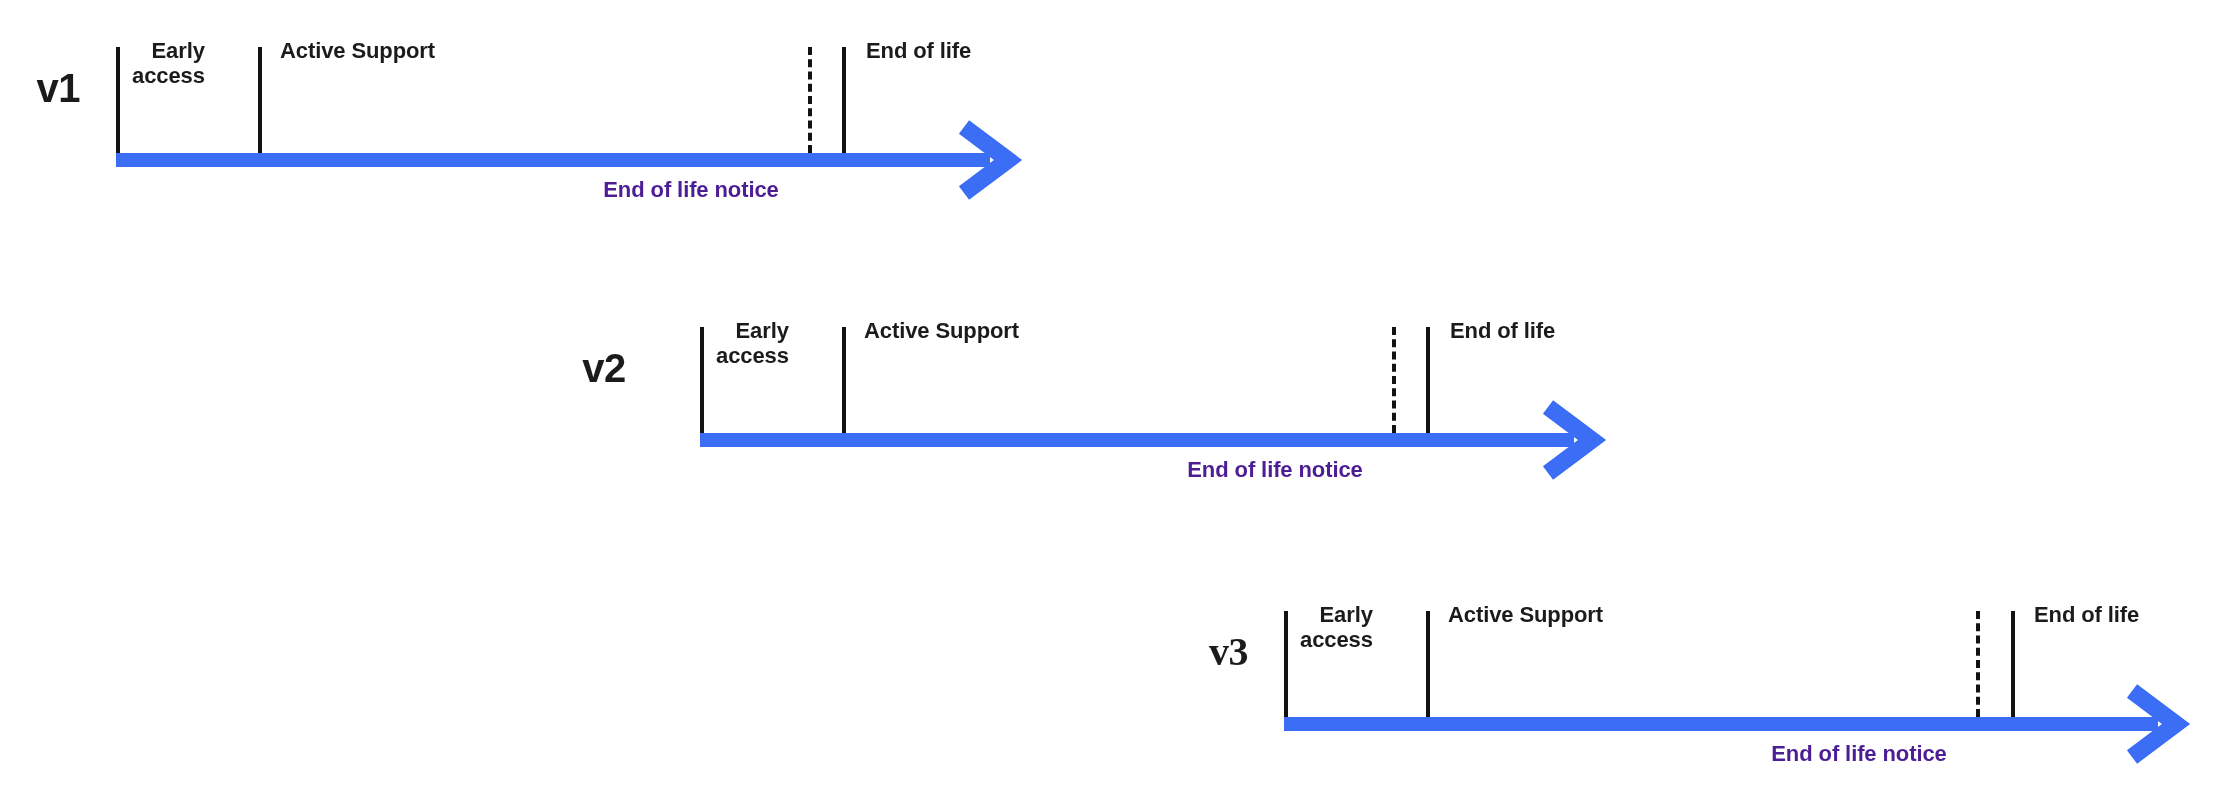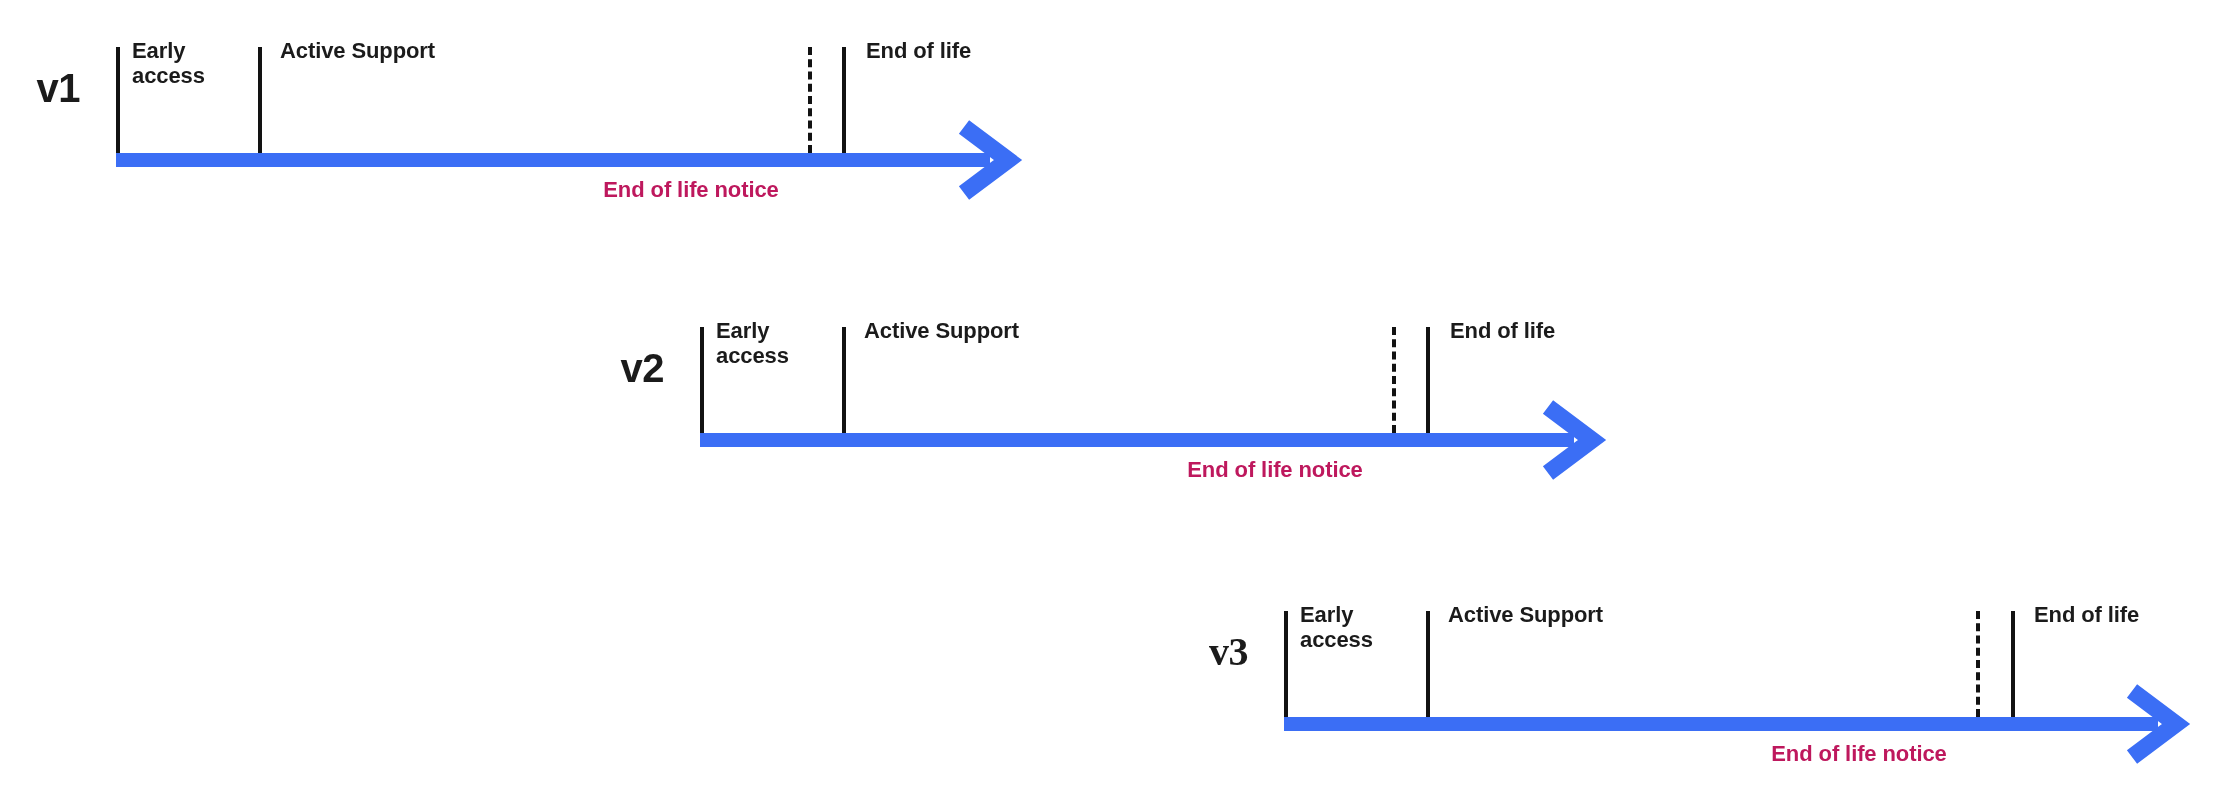--- a/index.html
+++ b/index.html
@@ -45,20 +45,21 @@
 
   
   .phase-label {
     position: absolute;
     font-size: 22px;
     font-weight: 700;
     color: #1b1b1b;
     line-height: 1.12;
     white-space: pre-line;
     letter-spacing: -0.1px;
+    text-align: right;
   }
 
   
   .arrow-shaft {
     position: absolute;
     height: 14px;
     background: #3b6ef5;
   }
   .arrow-head {
     position: absolute;
@@ -66,21 +67,21 @@
     height: 78px;
     overflow: visible;
   }
   .arrow-head svg { display: block; overflow: visible; }
 
   
   .notice-label {
     position: absolute;
     font-size: 22px;
     font-weight: 700;
-    color: #be185d;
+    color: #4c1d95;
     white-space: nowrap;
     letter-spacing: -0.1px;
   }
 </style>
 </head>
 <body>
 
 <div id="stage">
     <div class="version-label" style="left: -40px; width: 120px; top: 68px;">v1</div>
     <div class="tick" style="left: 116px; top: 47px; height: 106px;"></div>
@@ -91,21 +92,21 @@
 access</div>
     <div class="phase-label" style="left: 280px; top: 39px;">Active Support</div>
     <div class="phase-label" style="left: 866px; top: 39px;">End of life</div>
     <div class="arrow-shaft" style="left: 116px; top: 153px; width: 874px; background: rgb(59, 110, 245);"></div>
     <div class="arrow-head" style="left: 958px; top: 121px;">
       <svg width="60" height="78" viewBox="0 0 60 78">
         <path d="M 6 6 L 50 39 L 6 72" fill="none" stroke="#3b6ef5" stroke-width="17" stroke-linejoin="miter" stroke-linecap="butt"></path>
       </svg>
     </div>
     <div class="notice-label" style="left: 491px; width: 400px; text-align: center; top: 177px;">End of life notice</div>
-    <div class="version-label" style="left: 544px; width: 120px; top: 348px;">v2</div>
+    <div class="version-label" style="left: 544px; width: 120px; top: 348px; text-align: center;">v2</div>
     <div class="tick" style="left: 700px; top: 327px; height: 106px;"></div>
     <div class="tick" style="left: 842px; top: 327px; height: 106px;"></div>
     <div class="tick dashed" style="left: 1392px; top: 327px; height: 106px;"></div>
     <div class="tick" style="left: 1426px; top: 327px; height: 106px;"></div>
     <div class="phase-label" style="left: 716px; top: 319px;">Early
 access</div>
     <div class="phase-label" style="left: 864px; top: 319px;">Active Support</div>
     <div class="phase-label" style="left: 1450px; top: 319px;">End of life</div>
     <div class="arrow-shaft" style="left: 700px; top: 433px; width: 874px; background: rgb(59, 110, 245);"></div>
     <div class="arrow-head" style="left: 1542px; top: 401px;">

